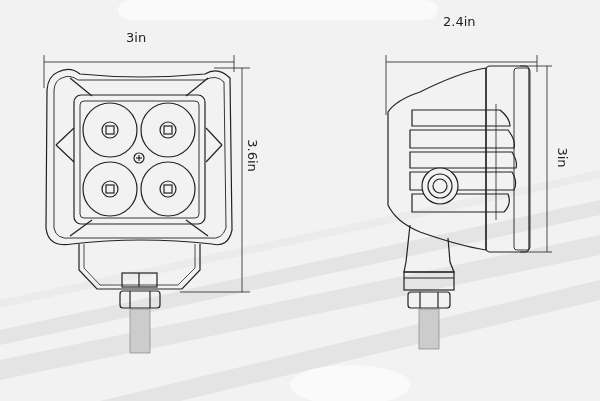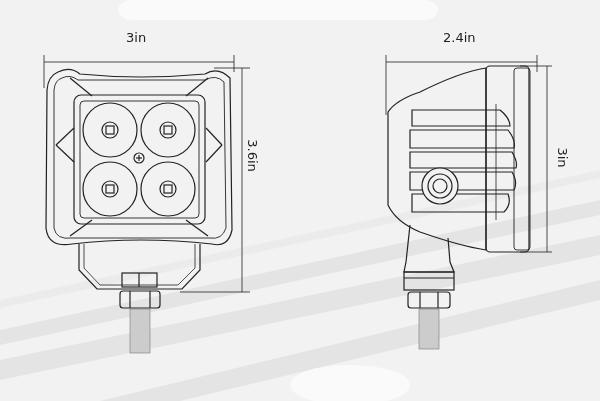--- a/index.html
+++ b/index.html
@@ -115,14 +115,14 @@
         <line x1="438" y1="292" x2="438" y2="308"></line>
       <g>
         <rect x="419" y="309" width="20" height="40" fill="#ccc" stroke="#777" stroke-width="0.6"></rect>
       </g>
     </g>
   </g>
 </svg>
 
 <div class="dim-label" style="left:126px;top:30px;">3in</div>
 <div class="dim-label rot" style="left:236px;top:148px;">3.6in</div>
-<div class="dim-label" style="left:443px;top:30px;">2.4in</div>
+<div class="dim-label" style="left:443px;top:14px;">2.4in</div>
 <div class="dim-label rot" style="left:552px;top:150px;">3in</div>
 
 </body></html>

